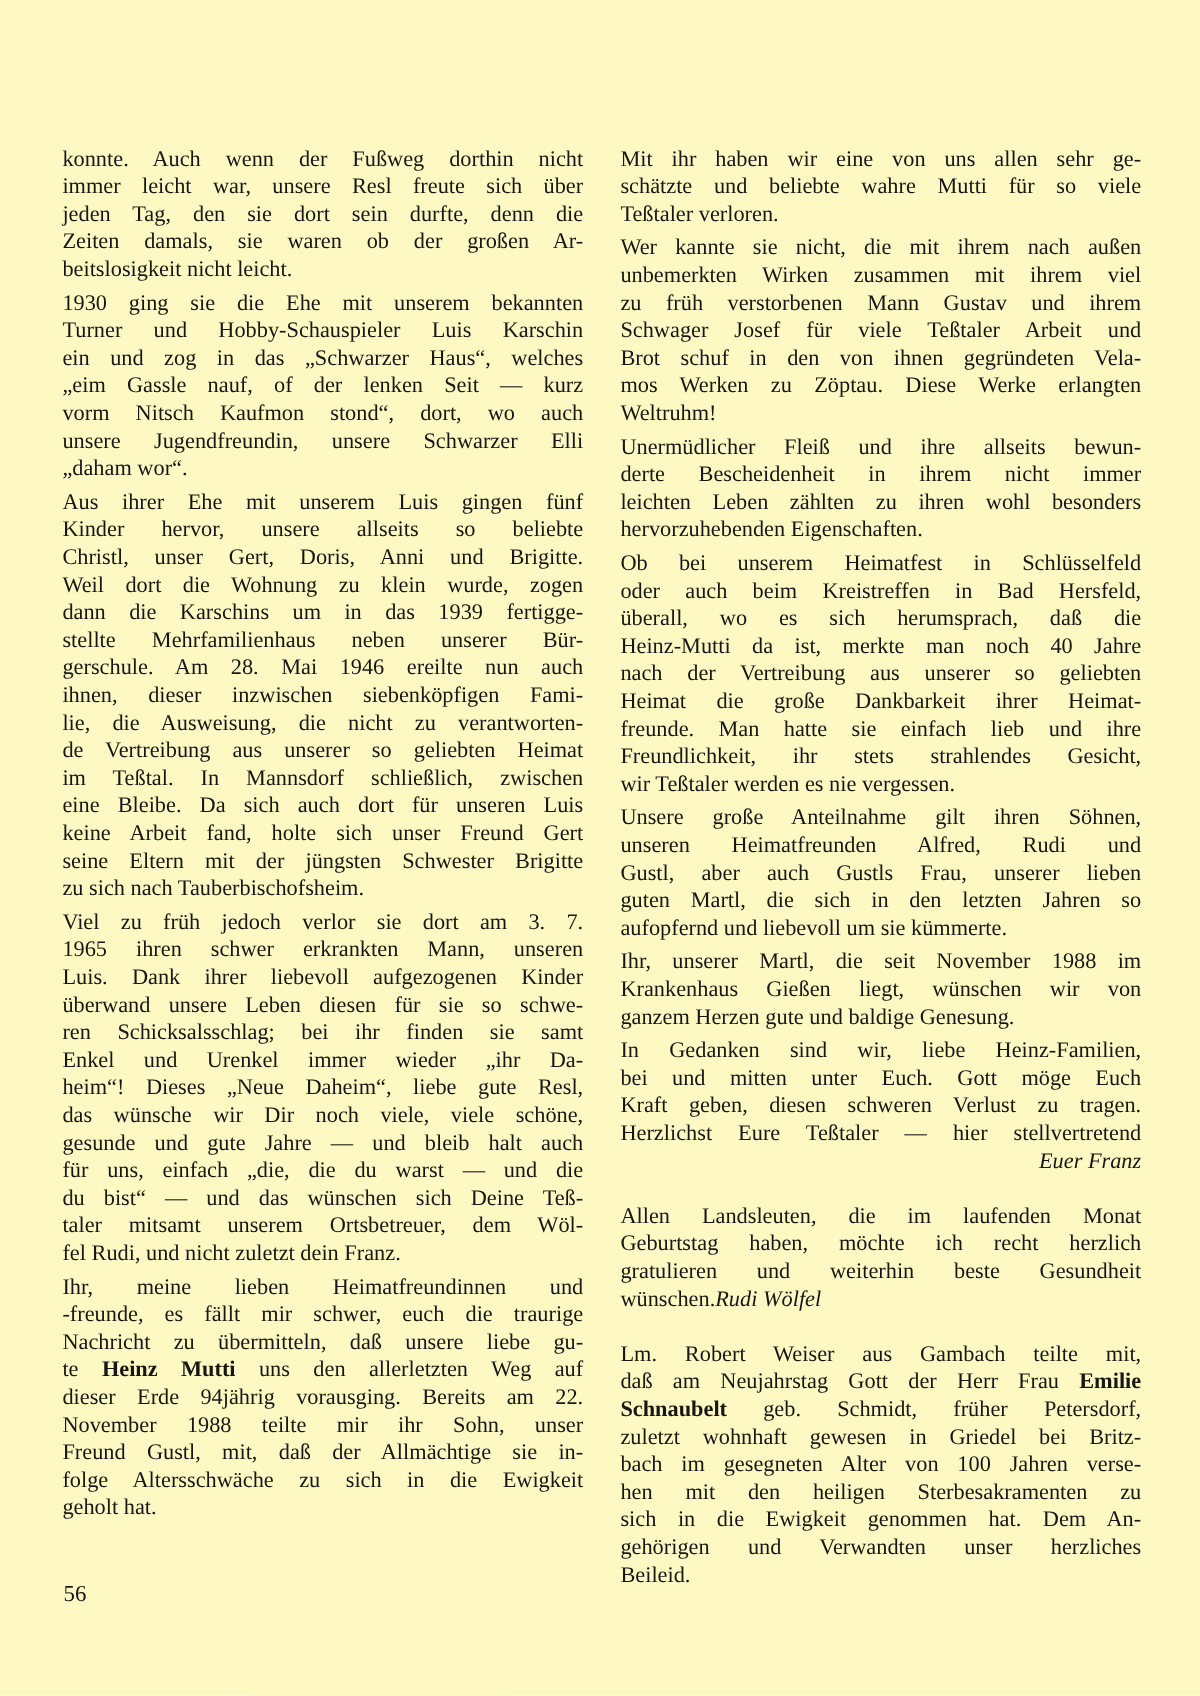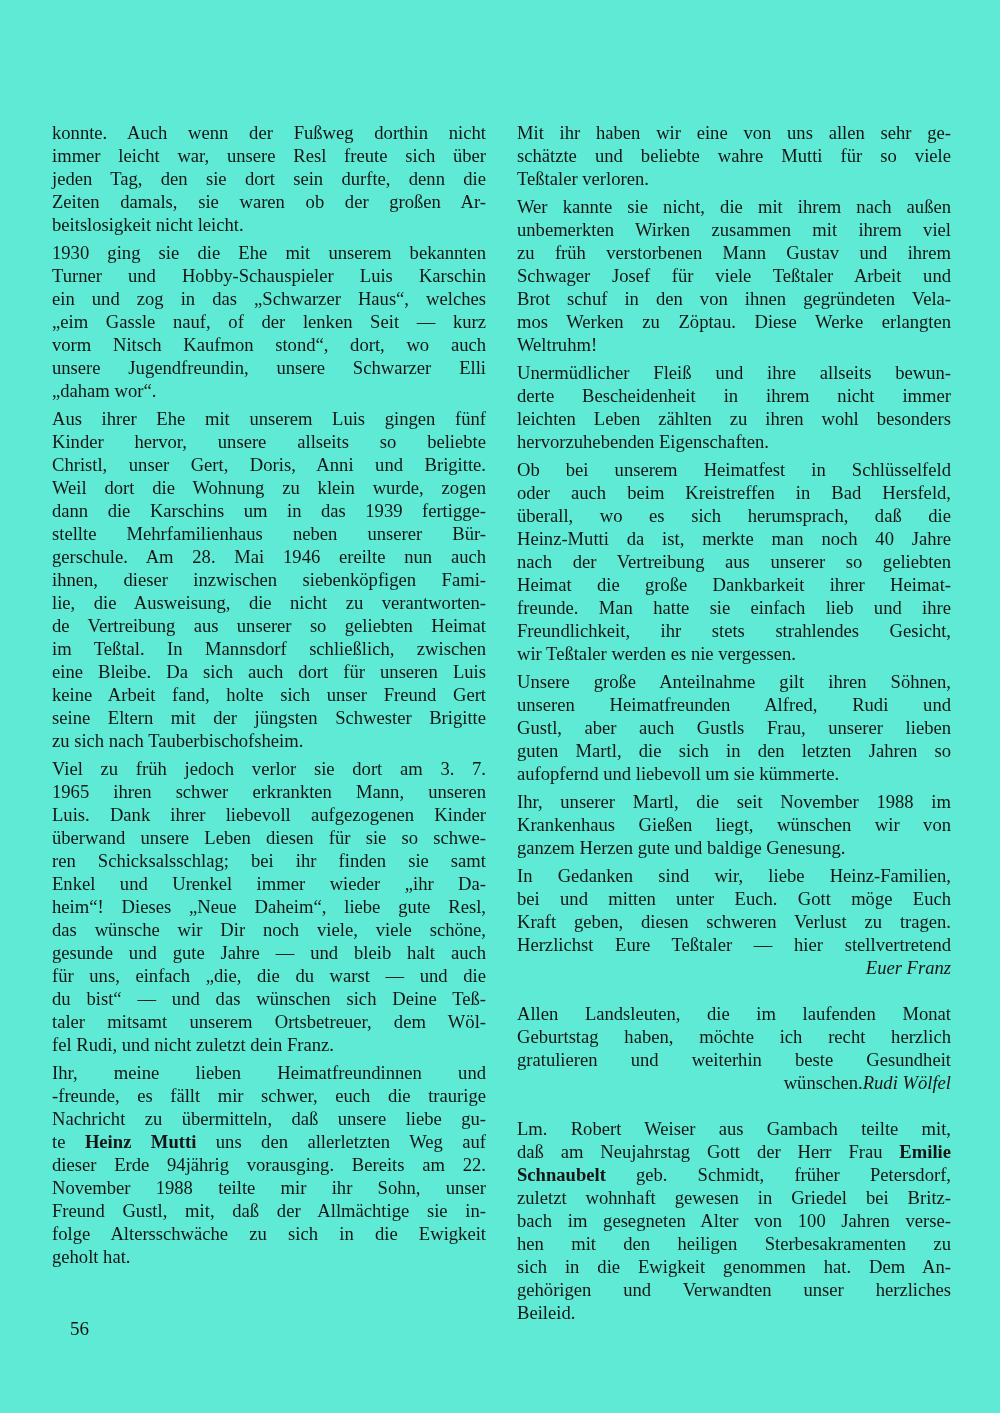--- a/index.html
+++ b/index.html
@@ -4,21 +4,21 @@
 <style>
   html, body {
     margin: 0;
     padding: 0;
     background: #ffffff;
   }
   .page {
     position: relative;
     width: 1000px;
     height: 1413px;
-    background: #5eead4;
+    background: #fef9c3;
     color: #161616;
     font-family: "Liberation Serif", "DejaVu Serif", serif;
     overflow: hidden;
     text-decoration: underline;
   }
   .col {
     position: absolute;
     top: 121px;
     width: 434px;
     font-size: 18.6px;
@@ -34,29 +34,29 @@
 
   .line {
     text-align: justify;
     text-align-last: justify;
     white-space: normal;
   }
   .line.last  { text-align-last: left; }
   .line.right { text-align: center; text-align-last: right; }
   .line.split {
     display: flex;
-    justify-content: flex-end;
+    justify-content: flex-start;
     text-align-last: auto;
   }
   .b { font-weight: bold; margin-top: 28px; }
   .i { font-style: italic; }
 
   .page-number {
     position: absolute;
-    left: 70px;
+    left: 53px;
     top: 1317px;
     font-size: 19px;
     line-height: 23px;
   }
 </style>
 </head>
 <body>
 
 <div class="page">
   <div class="col col-left">

